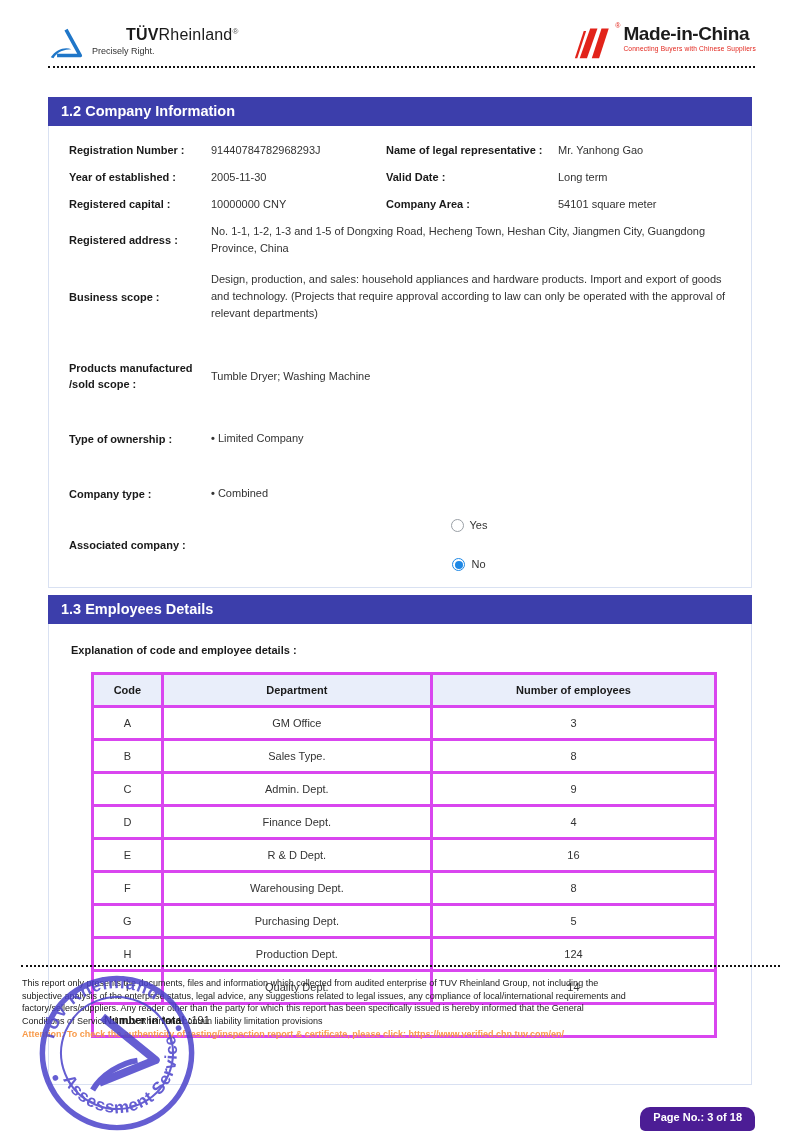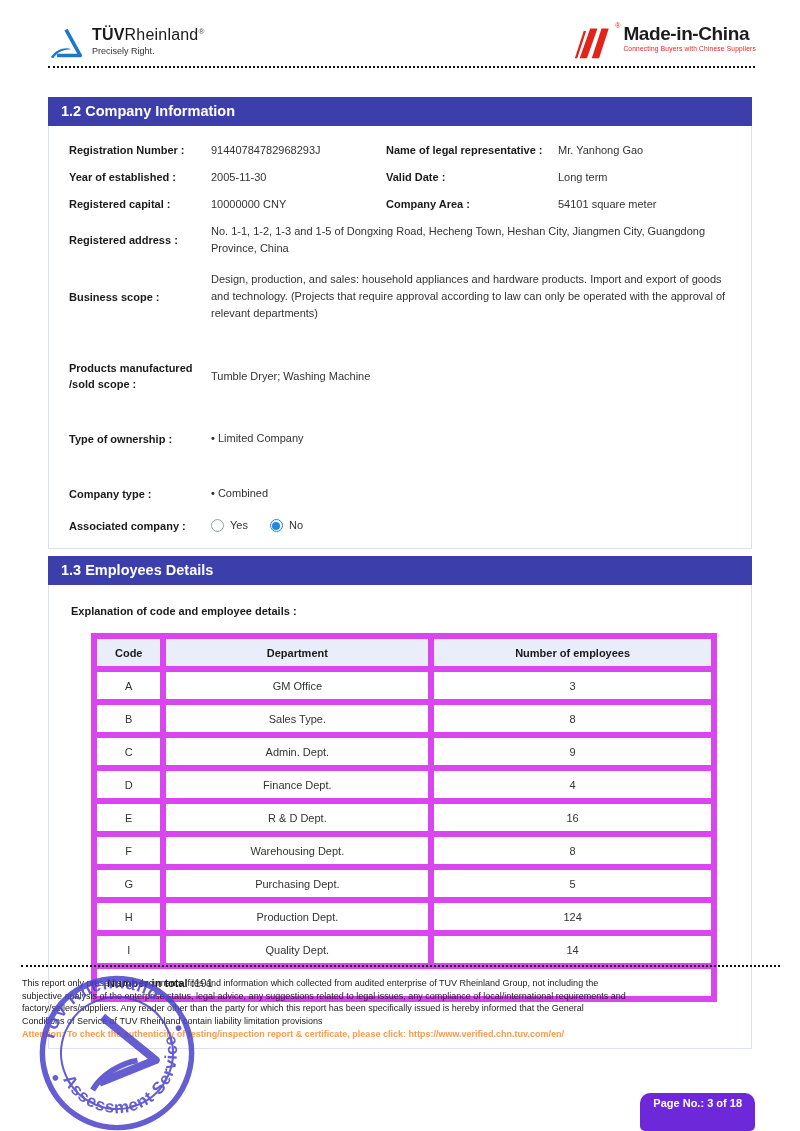--- a/index.html
+++ b/index.html
@@ -1,21 +1,21 @@
 <!DOCTYPE html>
 <html><head>
 <meta charset="utf-8">
 <style>
   * { margin:0; padding:0; box-sizing:border-box; }
   body { background:#999; font-family:"Liberation Sans","DejaVu Sans",sans-serif; }
   .page { position:relative; width:800px; height:1131px; background:#fff; margin:0 auto; overflow:hidden; color:#222; }
 
   
   .hdr-left { position:absolute; left:48px; top:26px; display:flex; align-items:flex-start; gap:8px; }
-  .tuv-text .brand { font-size:16px; letter-spacing:.2px; color:#1a1a1a; }
+  .tuv-text .brand { font-size:16px; letter-spacing:.2px; color:#1a1a1a;margin-left:34px; }
   .tuv-text .brand b { font-weight:bold; }
   .tuv-text .reg { font-size:8px; vertical-align:6px; color:#555; }
   .tuv-tagline { font-size:9px; color:#333; margin-top:2px; }
   .hdr-right { position:absolute; right:44px; top:24px; display:flex; align-items:flex-start; gap:3px; }
   .mic-reg { font-size:7px; color:#E2231A; margin-top:-2px; }
   .mic-name { font-size:19px; font-weight:bold; color:#1c1c1c; letter-spacing:-.4px; line-height:20px; }
   .mic-tagline { font-size:6.6px; color:#E2231A; letter-spacing:.2px; margin-top:1px; }
   .dotline-top { position:absolute; left:48px; right:45px; top:66px; border-bottom:2px dotted #111; }
   .dotline-bottom { position:absolute; left:21px; right:20px; top:965px; border-bottom:2.5px dotted #111; }
 
@@ -31,41 +31,41 @@
   .val { color:#333; line-height:16px; }
   .pair-left { display:flex; width:317px; flex:0 0 317px; align-items:center; }
   .pair-left .val { width:175px; }
   .pair-right { display:flex; flex:1; align-items:center; }
   .pair-right .lbl { width:172px; flex:0 0 172px; }
   .full-row .val { flex:1; padding-right:6px; line-height:17px; }
   .bullet::before { content:"• "; font-weight:bold; }
   .mb15 { margin-bottom:15px;margin-top:38px; }
   .mb0 { margin-bottom:2px; }
 
-  .radio-group { display:flex; align-items:center; gap:22px; }
+  .radio-group { display:flex; align-items:center; gap:22px;flex-direction:column; }
   .radio-opt { display:flex; align-items:center; gap:6px; color:#333; }
   .radio { width:13px; height:13px; border-radius:50%; border:1px solid #9aa0a6; background:#fff; display:inline-block; position:relative; }
   .radio.checked { border:1.5px solid #1E88E5; }
   .radio.checked::after { content:""; position:absolute; inset:1.5px; border-radius:50%; background:#1E88E5; }
 
   
   .explain { font-weight:bold; color:#1a1a1a; margin:2px 0 0 2px; }
   table.emp { width:calc(100% - 38px); margin:16px 16px 0 22px; border-collapse:collapse; font-size:11px; }
-  table.emp th, table.emp td { border:6px solid #d946ef; height:33px; text-align:center; color:#333; font-weight:normal; padding:2px 6px; }
+  table.emp th, table.emp td { border:3px solid #d946ef; height:33px; text-align:center; color:#333; font-weight:normal; padding:2px 6px; }
   table.emp th { background:#E9EEFA; color:#1a1a1a; font-weight:bold; }
   table.emp td.total-cell { text-align:left; padding-left:10px; }
   .total-lbl { font-weight:bold; color:#1a1a1a; }
   .emp-bottom-pad { height:34px; }
 
   
   .disclaimer { position:absolute; left:22px; right:16px; top:977px; font-size:9px; line-height:12.6px; color:#1b1b1b; }
   .attention { color:#F89B4B; font-weight:bold; margin-top:1px; }
   .attention a { color:#F89B4B; text-decoration:none; }
   .stamp { position:absolute; left:36px; top:972px; width:162px; height:162px; opacity:.85; z-index:5; pointer-events:none; }
-  .page-badge { position:absolute; right:45px; bottom:0; background:#6d28d9; color:#fff; font-size:11px; font-weight:bold; line-height:21px; height:38px; padding:0 13px; border-radius:10px 10px 5px 5px; }
+  .page-badge { position:absolute; right:45px; bottom:0; background:#4c1d95; color:#fff; font-size:11px; font-weight:bold; line-height:21px; height:24px; padding:0 13px; border-radius:10px 10px 5px 5px; }
 </style>
 </head>
 <body>
 
 <div class="page">
 
   <div class="hdr-left">
     <svg width="36" height="34" viewBox="0 0 40 38">
       <path d="M20 4 L36 33 L10 33" fill="none" stroke="#1F76C8" stroke-width="4" stroke-linejoin="round"></path>
       <path d="M3 35 C 9 26, 19 23, 26 26 C 18 26, 10 29, 6 36 Z" fill="#1F76C8"></path>

